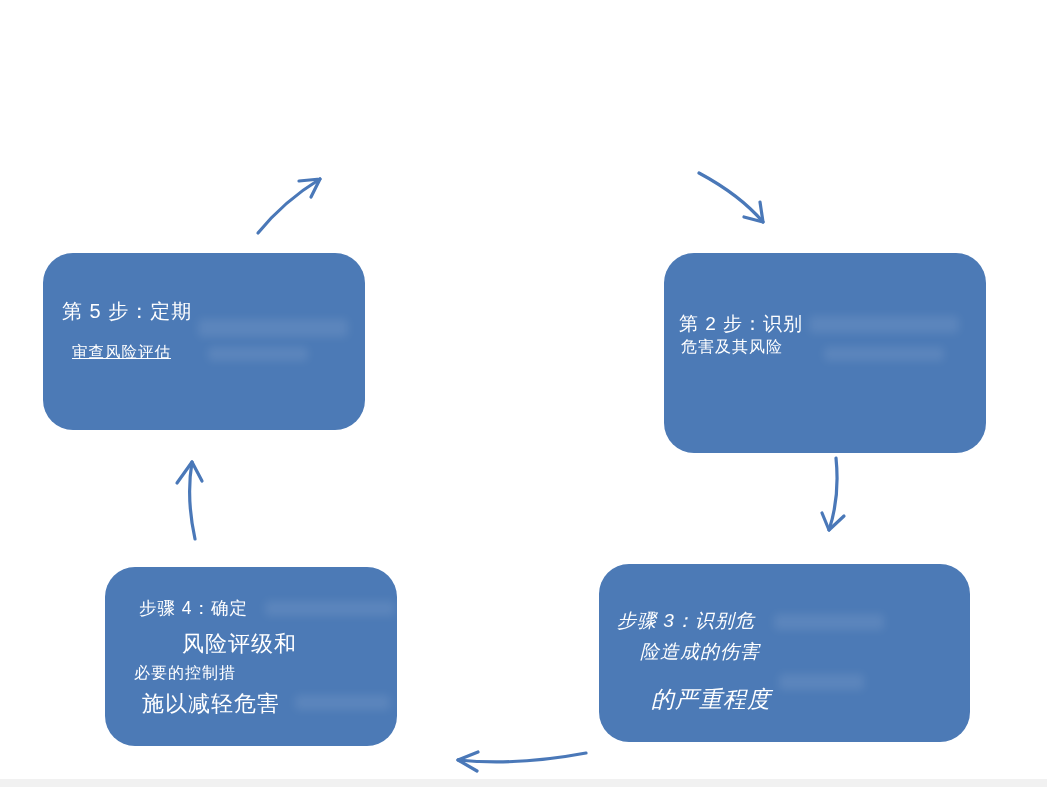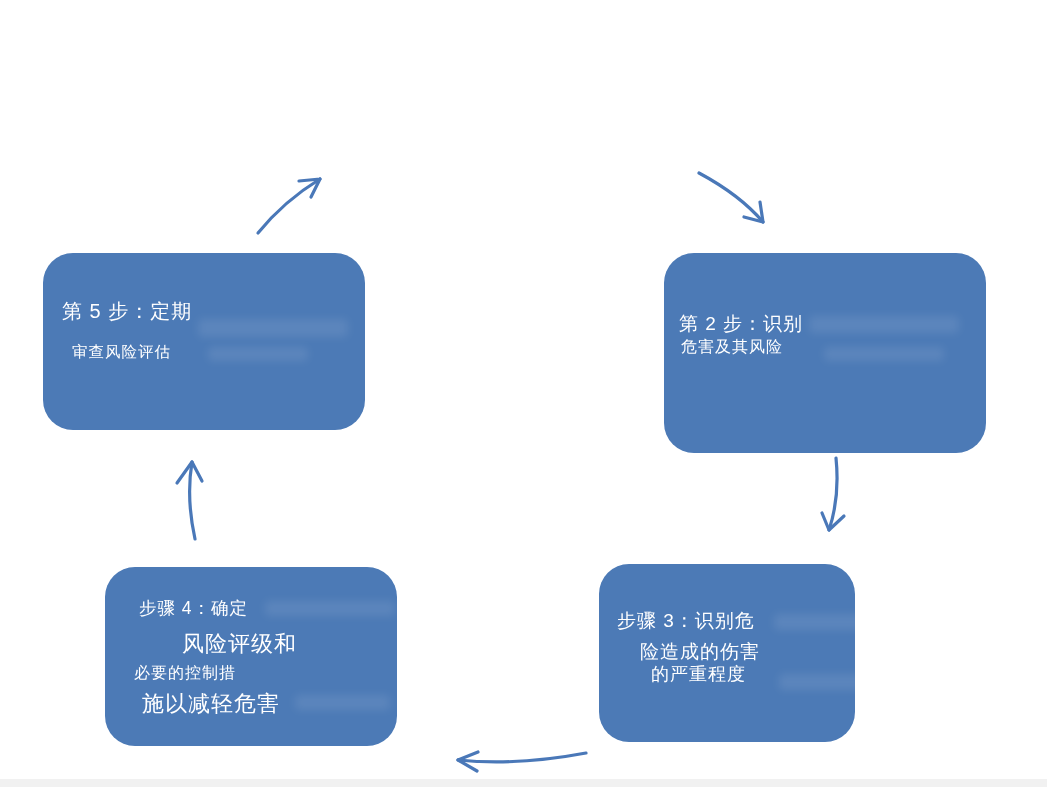--- a/index.html
+++ b/index.html
@@ -50,38 +50,38 @@
   .b1-l3 { left: 105px; top: 108px; font-size: 12.5px; }
   .b1-s1 { left: 150px; top: 78px;  width: 130px; height: 16px; }
   .b1-s2 { left: 110px; top: 112px; width: 110px; height: 13px; }
   
   .box-2 { left: 664px; top: 253px; width: 322px; height: 200px; }
   .b2-l1 { left: 15px;  top: 60px;  font-size: 19px; }
   .b2-l2 { left: 17px;  top: 84px;  font-size: 16px; }
   .b2-s1 { left: 145px; top: 63px;  width: 150px; height: 17px; }
   .b2-s2 { left: 160px; top: 94px;  width: 120px; height: 14px; }
   
-  .box-3 { left: 599px; top: 564px; width: 256px; height: 178px; }
+  .box-3 { left: 599px; top: 564px; width: 371px; height: 178px; font-style: italic; }
   .b3-l1 { left: 18px;  top: 46px;  font-size: 19px; }
   .b3-l2 { left: 41px;  top: 77px;  font-size: 19px; }
-  .b3-l3 { left: 52px;  top: 100px; font-size: 18px; }
+  .b3-l3 { left: 52px;  top: 122px; font-size: 23px; }
   .b3-s1 { left: 175px; top: 50px;  width: 110px; height: 16px; }
   .b3-s2 { left: 180px; top: 110px; width: 85px;  height: 16px; }
   
   .box-4 { left: 105px; top: 567px; width: 292px; height: 179px; }
   .b4-l1 { left: 34px;  top: 31px;  font-size: 17.5px; }
   .b4-l2 { left: 77px;  top: 64px;  font-size: 22px; }
   .b4-l3 { left: 29px;  top: 96px;  font-size: 16px; }
   .b4-l4 { left: 37px;  top: 124px; font-size: 22px; }
   .b4-s1 { left: 160px; top: 34px;  width: 130px; height: 15px; }
   .b4-s2 { left: 190px; top: 128px; width: 95px;  height: 15px; }
   
   .box-5 { left: 43px;  top: 253px; width: 322px; height: 177px; }
   .b5-l1 { left: 19px;  top: 46px;  font-size: 20px; }
-  .b5-l2 { left: 29px;  top: 90px;  font-size: 15.5px; }
+  .b5-l2 { left: 29px;  top: 90px;  font-size: 15.5px; text-decoration: underline; }
   .b5-s1 { left: 155px; top: 66px;  width: 150px; height: 18px; }
   .b5-s2 { left: 165px; top: 94px;  width: 100px; height: 14px; }
   
   .bottom-bar {
     position: absolute;
     left: 0; top: 779px;
     width: 1047px; height: 8px;
     background: var(--footer-color, #f1f1f1);
   }
 </style>

